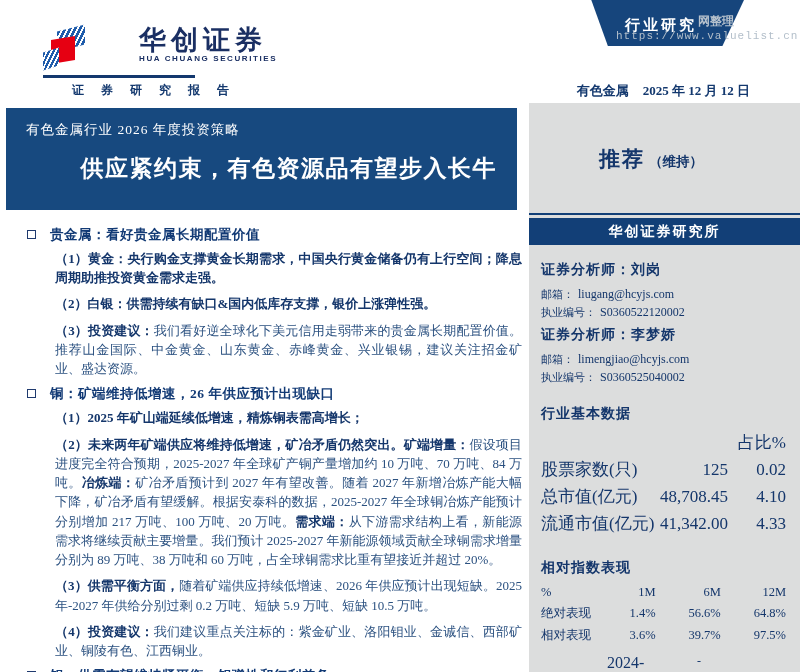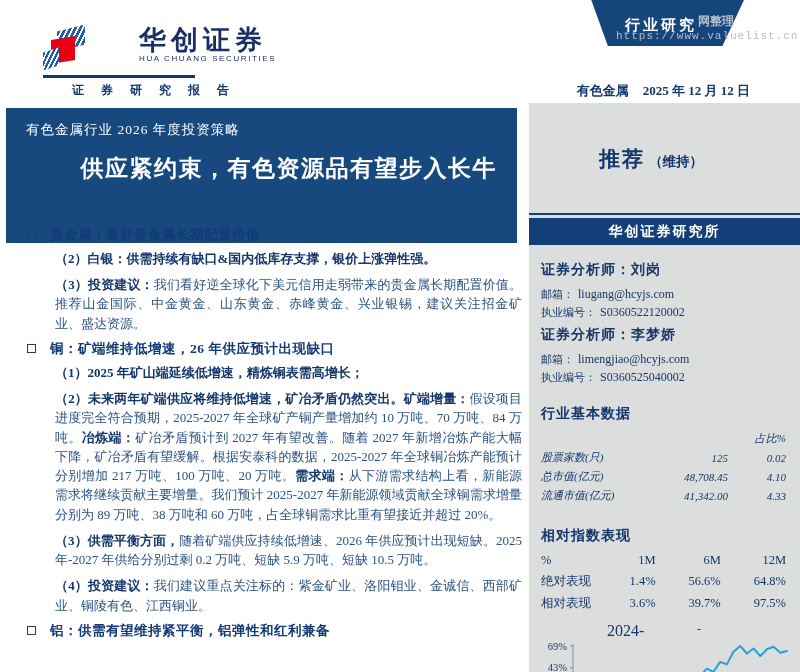--- a/index.html
+++ b/index.html
@@ -10,37 +10,37 @@
   
   .logo-row { position:absolute; left:43px; top:26px; display:flex; align-items:flex-start;gap:40px; }
   .logo-cube { position:relative; width:48px; height:44px; margin-right:8px; }
   .cube-blue-top { position:absolute; left:14px; top:2px; width:28px; height:20px;
     background:repeating-linear-gradient(120deg,#1f5cab 0 3px,#ffffff 3px 5px); transform:skewY(-14deg); }
   .cube-red { position:absolute; left:8px; top:12px; width:24px; height:24px; background:#e60012; transform:skewY(-10deg); }
   .cube-blue-bot { position:absolute; left:0px; top:24px; width:16px; height:18px;
     background:repeating-linear-gradient(120deg,#1f5cab 0 2.5px,#ffffff 2.5px 4.5px); transform:skewY(-18deg); }
   .brand-cn { font-size:27px; font-weight:bold; color:#1a2f63; letter-spacing:5px; line-height:1.05;
     font-family:"Liberation Sans","DejaVu Sans",sans-serif; }
-  .brand-en { font-size:8px; font-weight:normal; color:#1a2f63; letter-spacing:1.6px;
+  .brand-en { font-size:8px; font-weight:bold; color:#1a2f63; letter-spacing:1.6px;
     font-family:"Liberation Sans","DejaVu Sans",sans-serif; }
   .logo-underline { position:absolute; left:43px; top:75px; width:152px; height:2.5px; background:#13386e; }
   .report-type { position:absolute; left:72px; top:82px; font-size:12px; font-weight:bold; letter-spacing:7px; color:#13386e; }
 
   .corner-banner { position:absolute; left:578px; top:0; width:166px; height:46px; background:#16457c;
     clip-path:polygon(8% 0,100% 0,87% 100%,18% 100%); display:flex; align-items:center; justify-content:center;
     color:#ffffff; font-size:15px; font-weight:bold; letter-spacing:3px; padding-top:4px; }
   .watermark-text { position:absolute; left:698px; top:13px; color:#b7c2cd; font-size:12px; font-weight:bold; z-index:3; }
   .watermark-url { position:absolute; left:616px; top:30px; color:#b3bfca; font-size:11px; letter-spacing:1px; z-index:3;
     font-family:"Liberation Mono","DejaVu Sans Mono",monospace; }
 
   .date-line { position:absolute; right:50px; top:82px; font-size:13px; font-weight:bold; color:#13386e; }
   .date-line .industry { margin-right:14px; }
 
   
-  .banner { position:absolute; left:6px; top:108px; width:511px; height:135px; background:#17497f; color:#ffffff; padding:13px 20px; }
+  .banner { position:absolute; left:6px; top:108px; width:511px; height:102px; background:#17497f; color:#ffffff; padding:13px 20px; }
   .banner-subtitle { font-size:13.5px; letter-spacing:1px; }
   .banner-title { font-size:23px; font-weight:bold; letter-spacing:1.5px; margin-top:14px;text-align:right; }
 
   
   .body-col { position:absolute; left:25px; top:220px; width:497px; }
   .section { margin-bottom:6px; }
   .sec-head { display:flex; align-items:flex-start; margin:6px 0 4px 0; }
   .bullet { flex:0 0 auto; width:9px; height:9px; border:1.5px solid #1f3a6e; margin:4px 14px 0 2px; }
   .sec-title { font-size:13.5px; font-weight:bold; color:#123a75; letter-spacing:0.5px; }
   .para { margin:5px 0 7px 30px; font-size:13px; line-height:1.48; color:#2b5180; text-align:justify; }
@@ -55,21 +55,21 @@
   .institute-bar { margin-top:3px; height:27px; background:#123f77; color:#ffffff; display:flex; align-items:center;
     justify-content:center; font-size:14px; font-weight:bold; letter-spacing:2px; }
   .analysts { padding:10px 14px 0 12px; }
   .analyst { margin-bottom:4px; }
   .analyst-name { font-size:14px; font-weight:bold; color:#14366b; margin:6px 0 8px 0; letter-spacing:1px; }
   .contact-line { font-size:12px; color:#14366b; margin:3px 0; }
   .contact-line .lbl { font-size:11px; margin-right:4px; }
 
   .block-title { font-size:14px; font-weight:bold; color:#14366b; letter-spacing:1px; padding-left:12px; }
   .ind-title { margin-top:20px; }
-  .ind-table { width:245px; margin:6px 0 8px 12px; font-size:11px; color:#14366b; border-collapse:collapse;font-style:italic; }
+  .ind-table { width:245px; margin:6px 0 8px 12px; font-size:17px; color:#14366b; border-collapse:collapse; }
   .ind-table td { padding:2px 0; }
   .ind-table .num { text-align:right; }
   .ind-table .pct { text-align:right; width:58px; }
   .perf-title { margin-top:22px; }
   .perf-table { width:245px; margin:5px 0 0 12px; font-size:12.5px; color:#14366b; border-collapse:collapse; }
   .perf-table td { padding:2.5px 0; }
   .perf-table .r { text-align:right; }
   .perf-table .lab { text-align:left; width:62px; }
 
   .chart-wrap { position:relative; margin-top:6px; }
@@ -110,20 +110,21 @@
     <div class="banner-subtitle">有色金属行业 2026 年度投资策略</div>
     <div class="banner-title">供应紧约束，有色资源品有望步入长牛</div>
   </div>
 
   <div class="body-col">
       <div class="section">
         <div class="sec-head">
           <span class="bullet"></span>
           <span class="sec-title">贵金属：看好贵金属长期配置价值</span>
         </div>
+        <p class="para"><span class="b">（1）黄金：央行购金支撑黄金长期需求，中国央行黄金储备仍有上行空间；降息周期助推投资黄金需求走强。</span></p>
         <p class="para"><span class="b">（2）白银：供需持续有缺口&amp;国内低库存支撑，银价上涨弹性强。</span></p>
         <p class="para"><span class="b">（3）投资建议：</span><span>我们看好逆全球化下美元信用走弱带来的贵金属长期配置价值。推荐山金国际、中金黄金、山东黄金、赤峰黄金、兴业银锡，建议关注招金矿业、盛达资源。</span></p>
       </div>
       <div class="section">
         <div class="sec-head">
           <span class="bullet"></span>
           <span class="sec-title">铜：矿端维持低增速，26 年供应预计出现缺口</span>
         </div>
         <p class="para"><span class="b">（1）2025 年矿山端延续低增速，精炼铜表需高增长；</span></p>
         <p class="para"><span class="b">（2）未来两年矿端供应将维持低增速，矿冶矛盾仍然突出。矿端增量：</span><span>假设项目进度完全符合预期，2025-2027 年全球矿产铜产量增加约 10 万吨、70 万吨、84 万吨。</span><span class="b">冶炼端：</span><span>矿冶矛盾预计到 2027 年有望改善。随着 2027 年新增冶炼产能大幅下降，矿冶矛盾有望缓解。根据安泰科的数据，2025-2027 年全球铜冶炼产能预计分别增加 217 万吨、100 万吨、20 万吨。</span><span class="b">需求端：</span><span>从下游需求结构上看，新能源需求将继续贡献主要增量。我们预计 2025-2027 年新能源领域贡献全球铜需求增量分别为 89 万吨、38 万吨和 60 万吨，占全球铜需求比重有望接近并超过 20%。</span></p>

